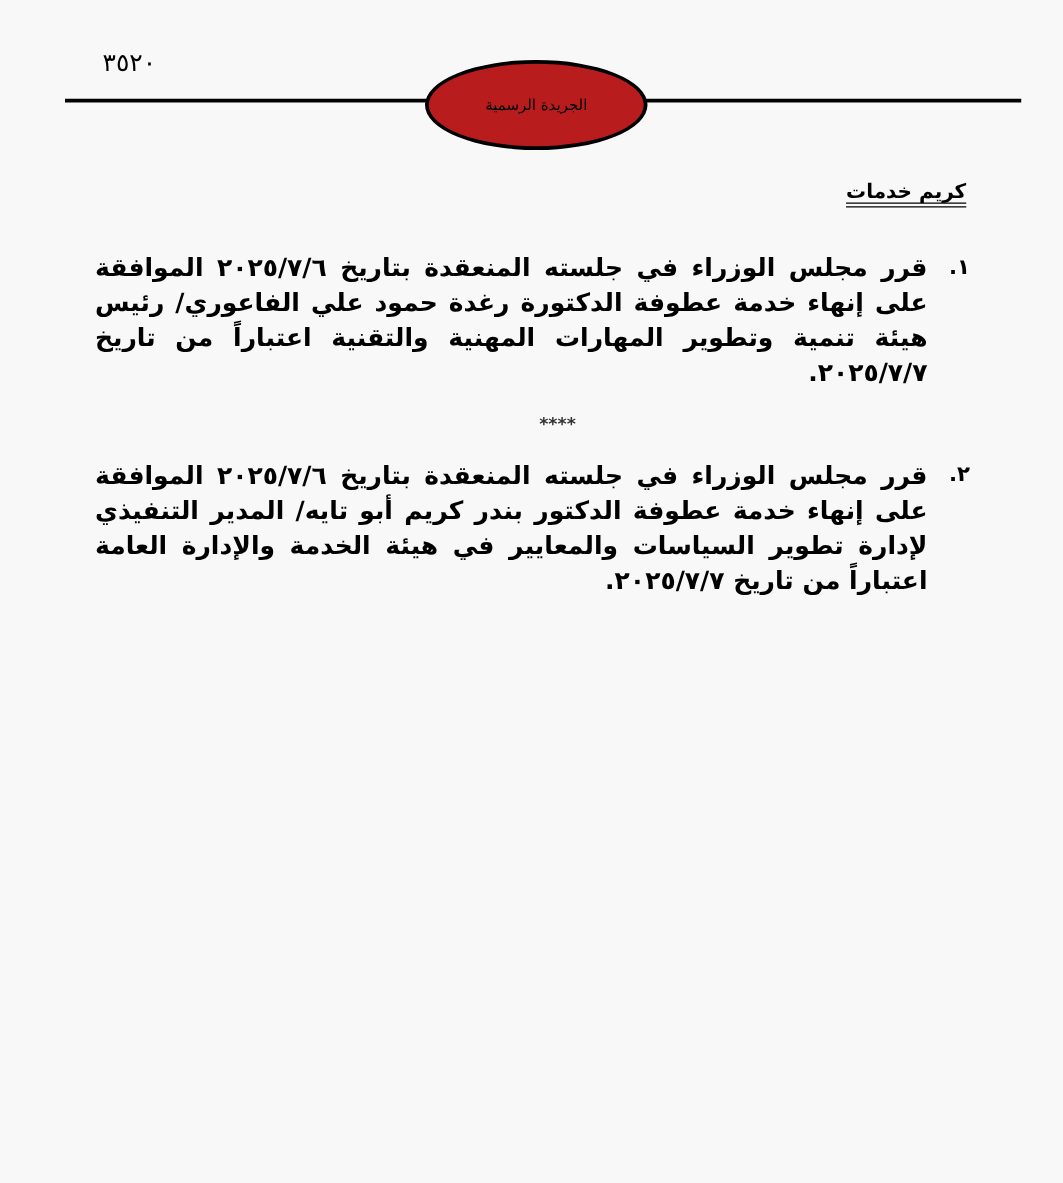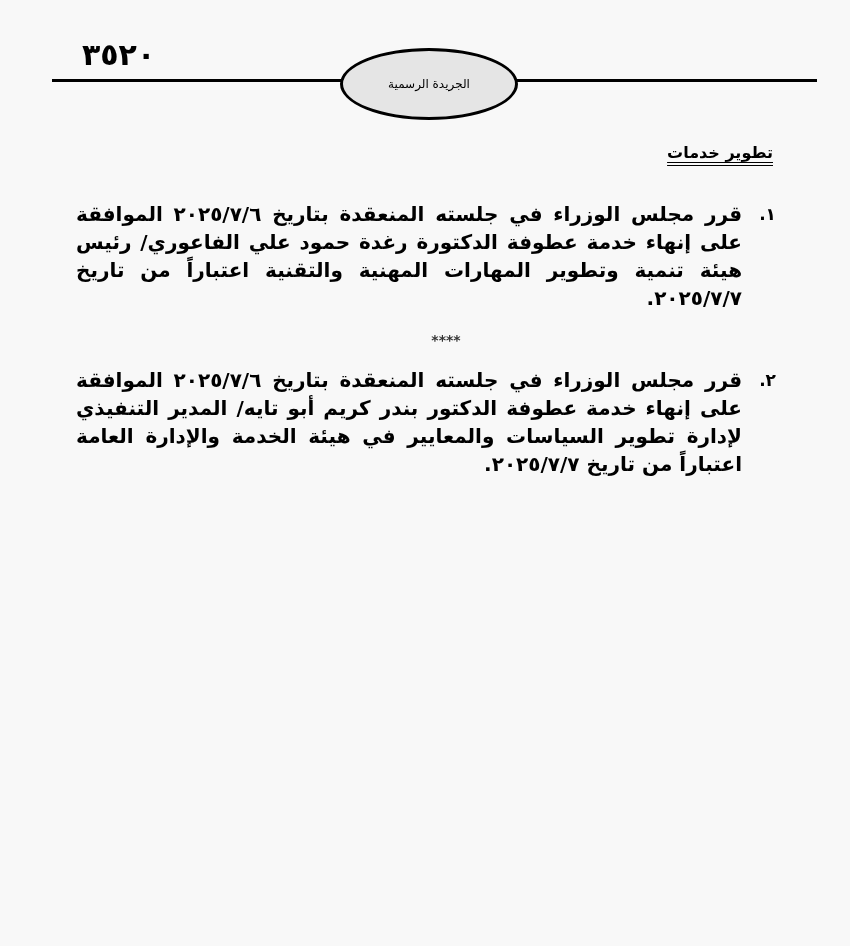--- a/index.html
+++ b/index.html
@@ -7,39 +7,39 @@
       width: 850px; height: 946px;
       background: #f8f8f8;
       position: relative;
       overflow: hidden;
       font-family: "DejaVu Sans", sans-serif;
       color: #000;
     }
     .page-number {
       position: absolute;
       left: 82px; top: 40px;
-      font-size: 30px;
-      font-weight: bold;
+      font-size: 20px;
+      font-weight: normal;
       letter-spacing: 2px;
       direction: ltr;
       line-height: 1;
     }
     .header-rule {
       position: absolute;
       left: 52px; top: 79px;
       width: 765px; height: 3px;
       background: #000;
     }
     .header-oval {
       position: absolute;
       left: 340px; top: 48px;
       width: 172px; height: 66px;
       border: 3px solid #000;
       border-radius: 50%;
-      background: #e5e5e5;
+      background: #b91c1c;
       display: flex; align-items: center; justify-content: center;
     }
     .header-oval span {
       font-size: 12px;
       direction: rtl;
     }
     .section-title {
       position: absolute;
       right: 77px; top: 143px;
       font-size: 16px;
@@ -87,21 +87,21 @@
   </style>
 </head>
 <body>
 
 <div class="page-number">٣٥٢٠</div>
 <div class="header-rule"></div>
 <div class="header-oval">
   <span>الجريدة الرسمية</span>
 </div>
 
-<div class="section-title">تطوير خدمات</div>
+<div class="section-title">كريم خدمات</div>
 
 <div class="items">
   <div class="item">
     <div class="item-number">١.</div>
     <div class="item-text">قرر مجلس الوزراء في جلسته المنعقدة بتاريخ ٢٠٢٥/٧/٦ الموافقة على إنهاء خدمة عطوفة الدكتورة رغدة حمود علي الفاعوري/ رئيس هيئة تنمية وتطوير المهارات المهنية والتقنية اعتباراً من تاريخ ٢٠٢٥/٧/٧.</div>
   </div>
   <div class="separator">****</div>
   <div class="item">
     <div class="item-number">٢.</div>
     <div class="item-text">قرر مجلس الوزراء في جلسته المنعقدة بتاريخ ٢٠٢٥/٧/٦ الموافقة على إنهاء خدمة عطوفة الدكتور بندر كريم أبو تايه/ المدير التنفيذي لإدارة تطوير السياسات والمعايير في هيئة الخدمة والإدارة العامة اعتباراً من تاريخ ٢٠٢٥/٧/٧.</div>

